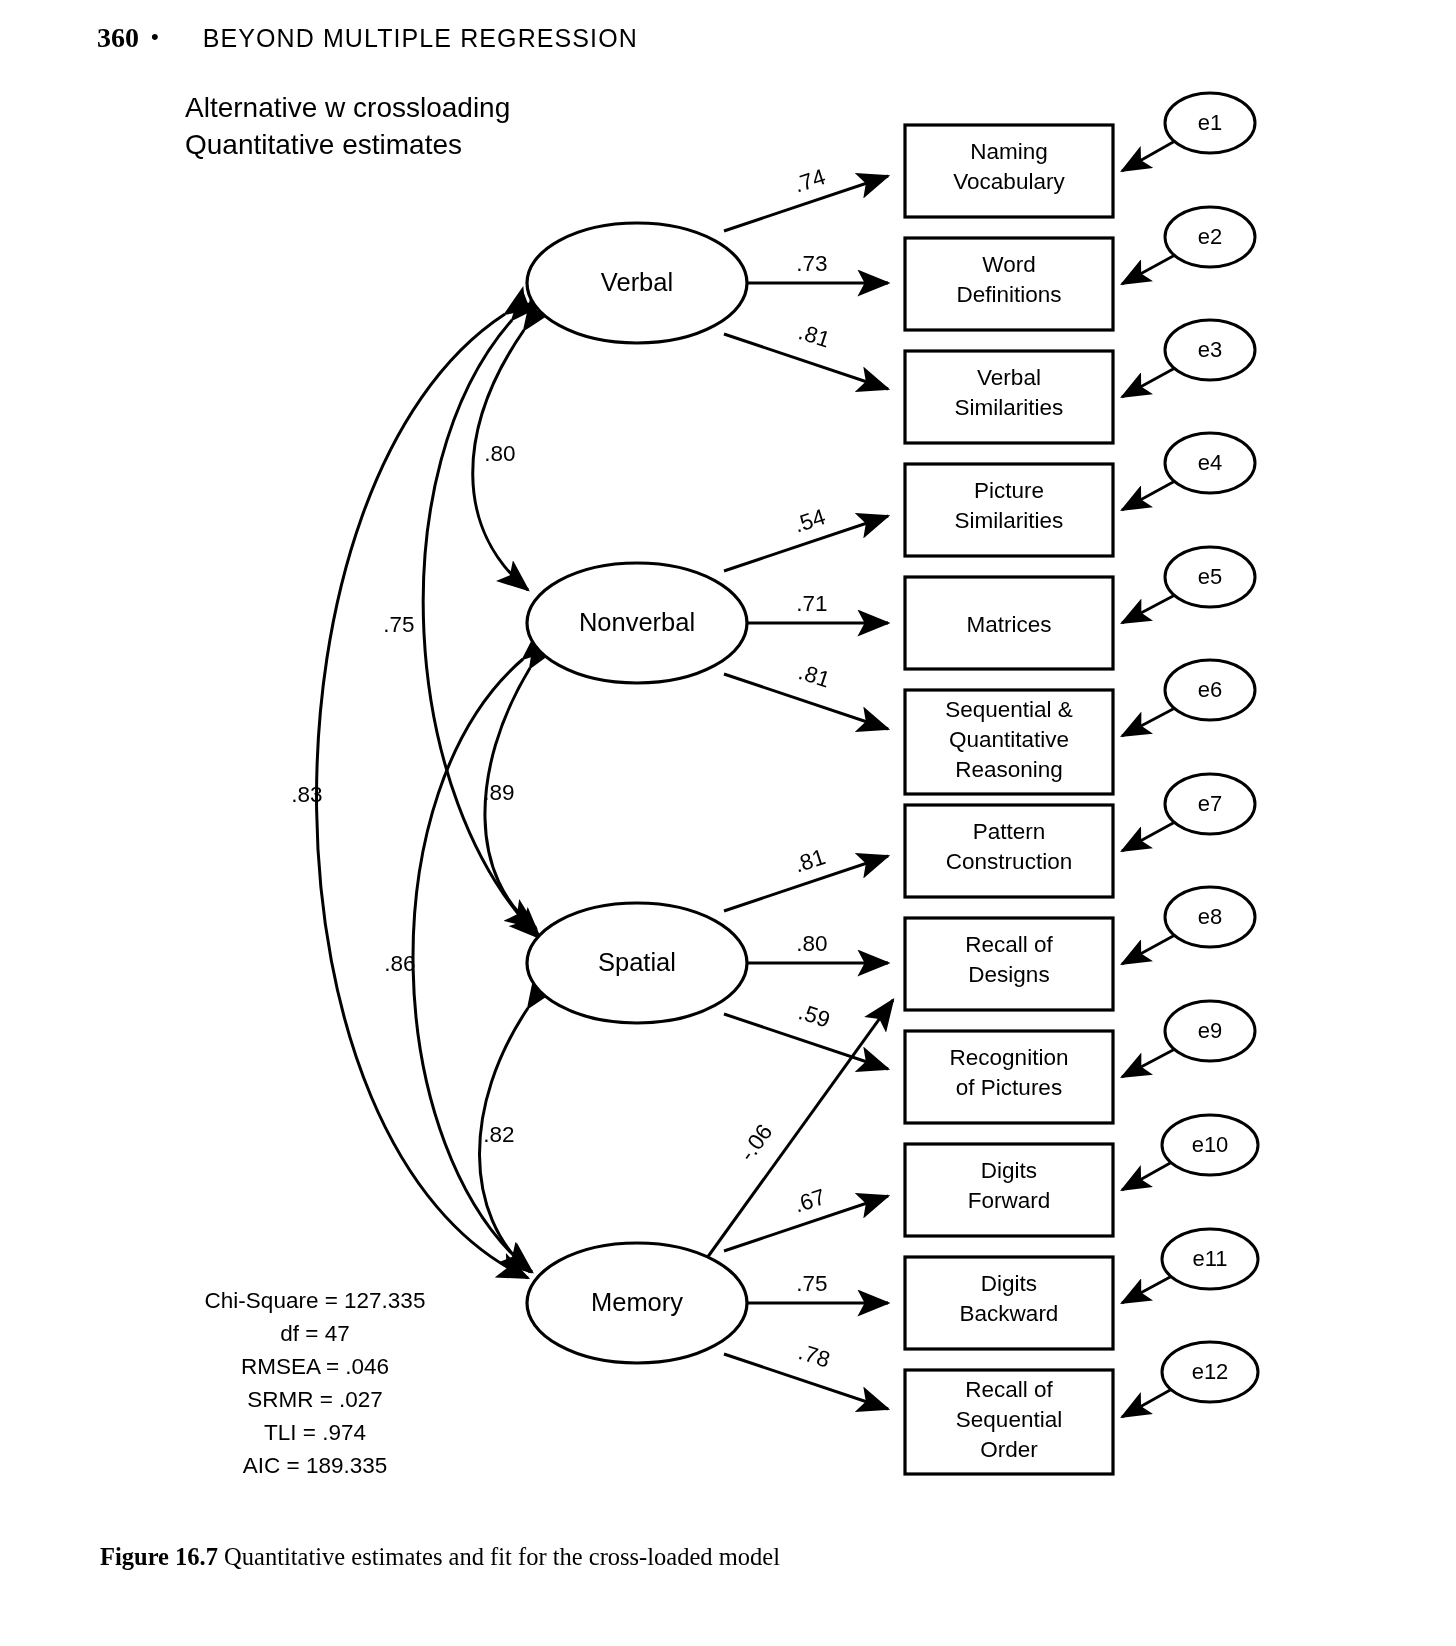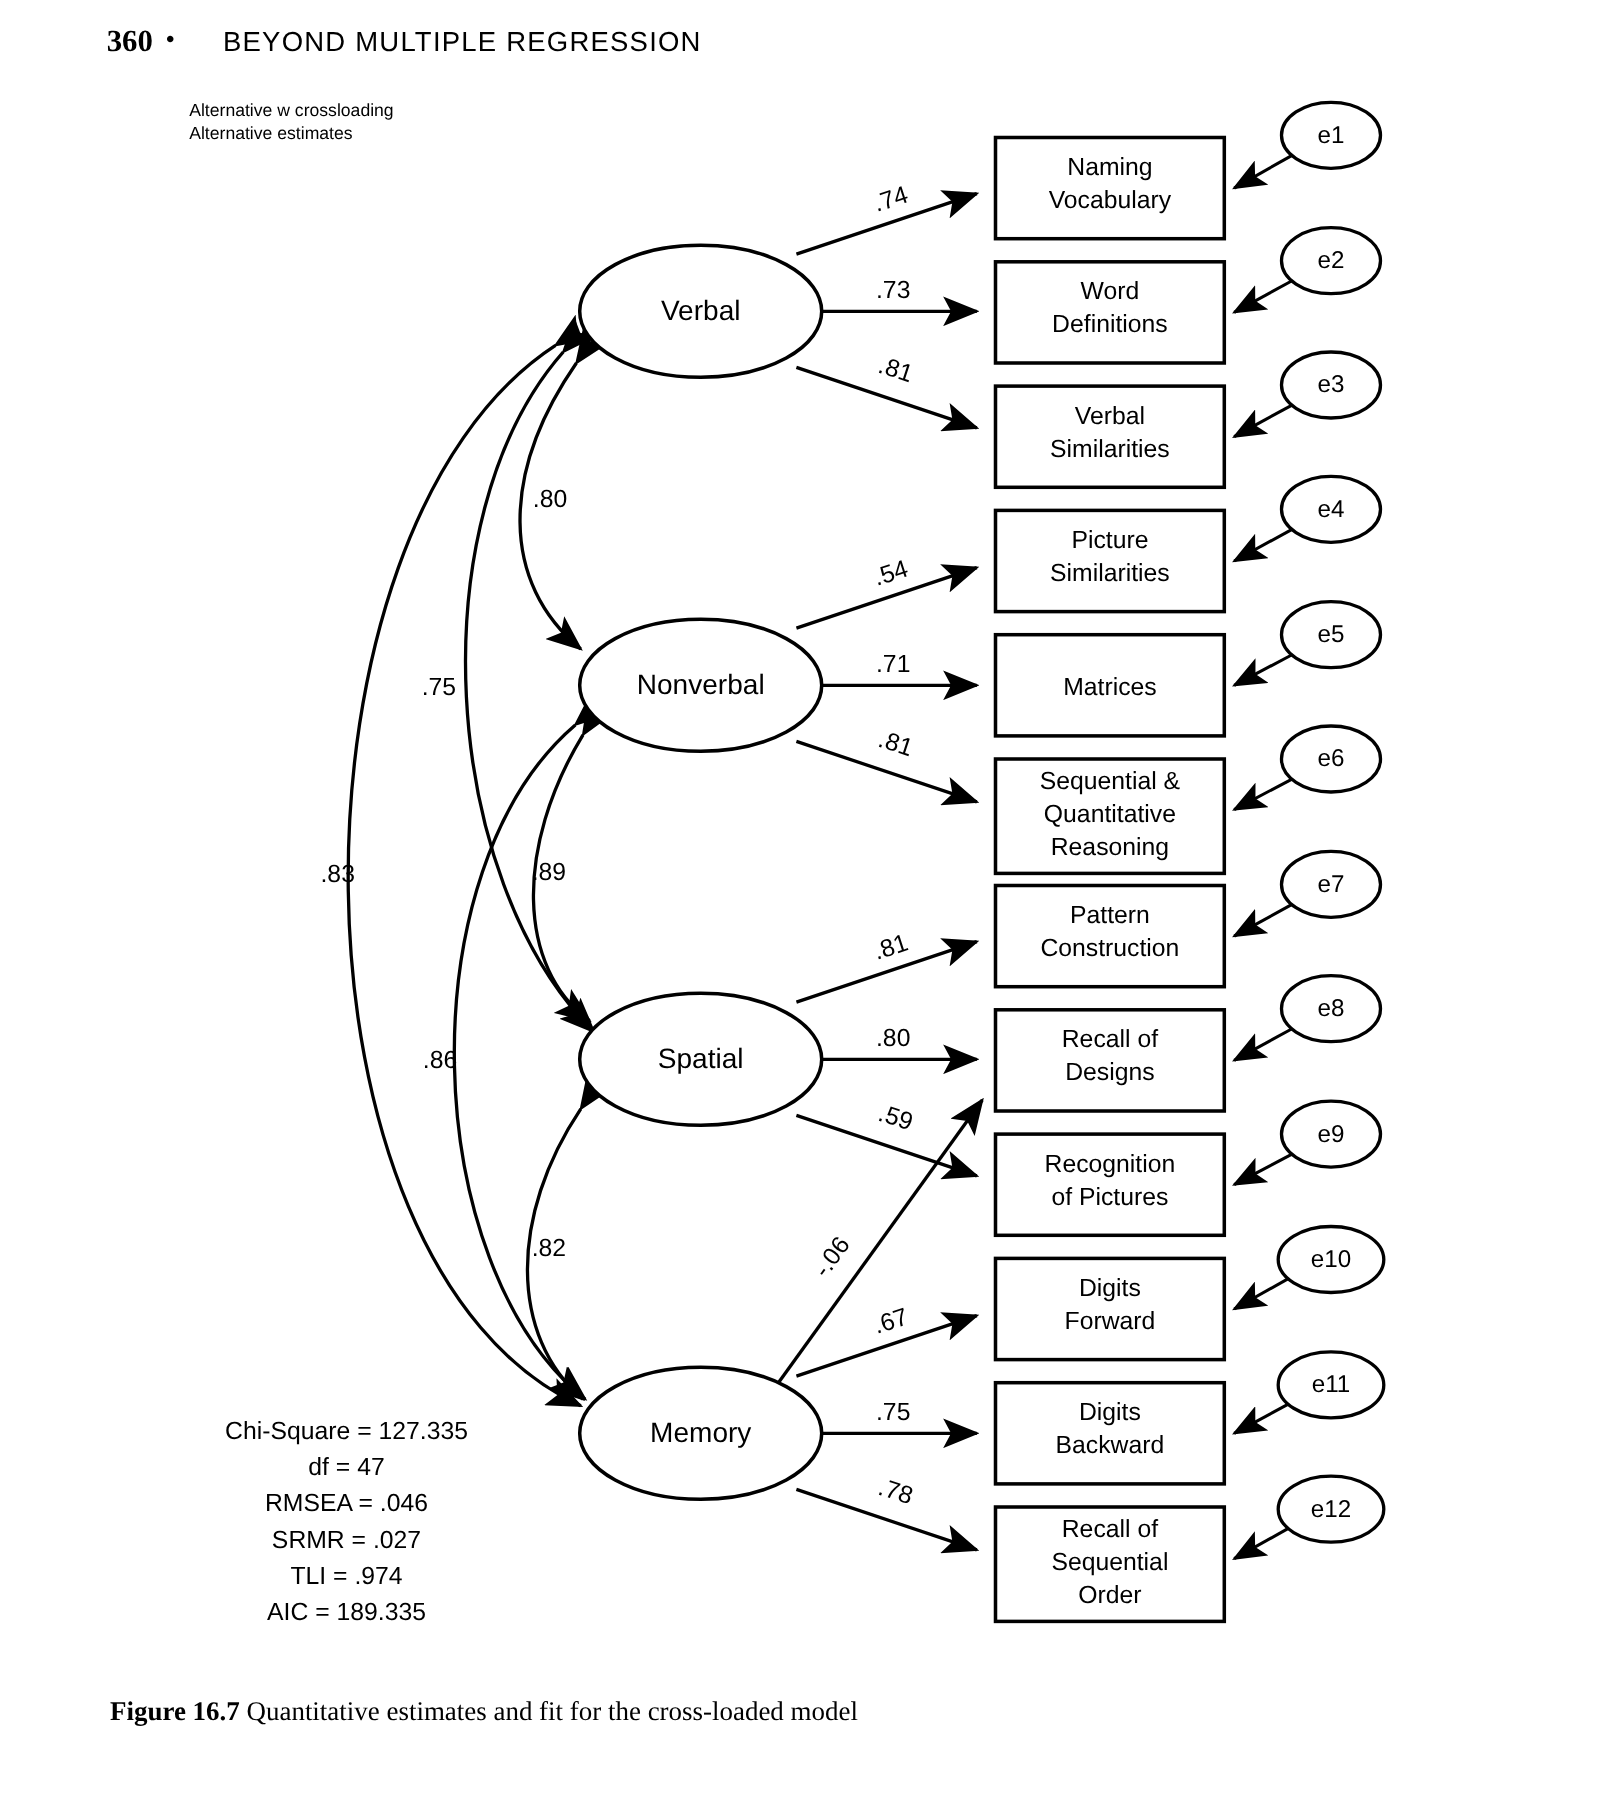--- a/index.html
+++ b/index.html
@@ -4,21 +4,21 @@
 <style>
   html,body{margin:0;padding:0;background:#ffffff;}
   body{width:1456px;height:1646px;font-family:"Liberation Sans",sans-serif;color:#000;}
   #page{position:relative;width:1456px;height:1646px;overflow:hidden;background:#fff;}
 
   .hdr{position:absolute;left:97px;top:22px;display:flex;align-items:baseline;gap:12px;}
   .hdr .pg{font-family:"Liberation Serif",serif;font-weight:bold;font-size:28px;letter-spacing:0px;}
   .hdr .dot{font-size:22px;line-height:1;position:relative;top:-3px;}
   .hdr .ttl{font-size:25px;letter-spacing:1.1px;font-family:"Liberation Sans",sans-serif;margin-left:32px;}
 
-  .subtitle{position:absolute;left:172px;top:90px;font-size:16px;line-height:1.32;}
+  .subtitle{position:absolute;left:185px;top:90px;font-size:28px;line-height:1.32;}
 
   svg#diagram{position:absolute;left:0;top:0;width:1456px;height:1646px;}
 
   .caption{position:absolute;left:100px;top:1543px;font-family:"Liberation Serif",serif;font-size:24.5px;}
   .caption b{font-weight:bold;margin-top:16px;}
 
   text{font-family:"Liberation Sans",sans-serif;}
   .node-label{font-size:25.5px;text-anchor:middle;dominant-baseline:middle;}
   .box-label{font-size:22.5px;text-anchor:middle;}
   .err-label{font-size:22px;text-anchor:middle;dominant-baseline:middle;}
@@ -36,21 +36,21 @@
 <div id="page">
 
   <div class="hdr">
     <span class="pg">360</span>
     <span class="dot">•</span>
     <span class="ttl">BEYOND MULTIPLE REGRESSION</span>
   </div>
 
   <div class="subtitle">
     <div>Alternative w crossloading</div>
-    <div>Alternative estimates</div>
+    <div>Quantitative estimates</div>
   </div>
 
   <svg id="diagram" viewBox="0 0 1456 1646">
     <defs>
       <marker id="ah" markerWidth="11" markerHeight="9" refX="10.2" refY="4.5" orient="auto" markerUnits="strokeWidth">
         <path d="M0,0 L11,4.5 L0,9 L2.4,4.5 Z" fill="#000"></path>
       </marker>
     </defs>
 
     <g>

